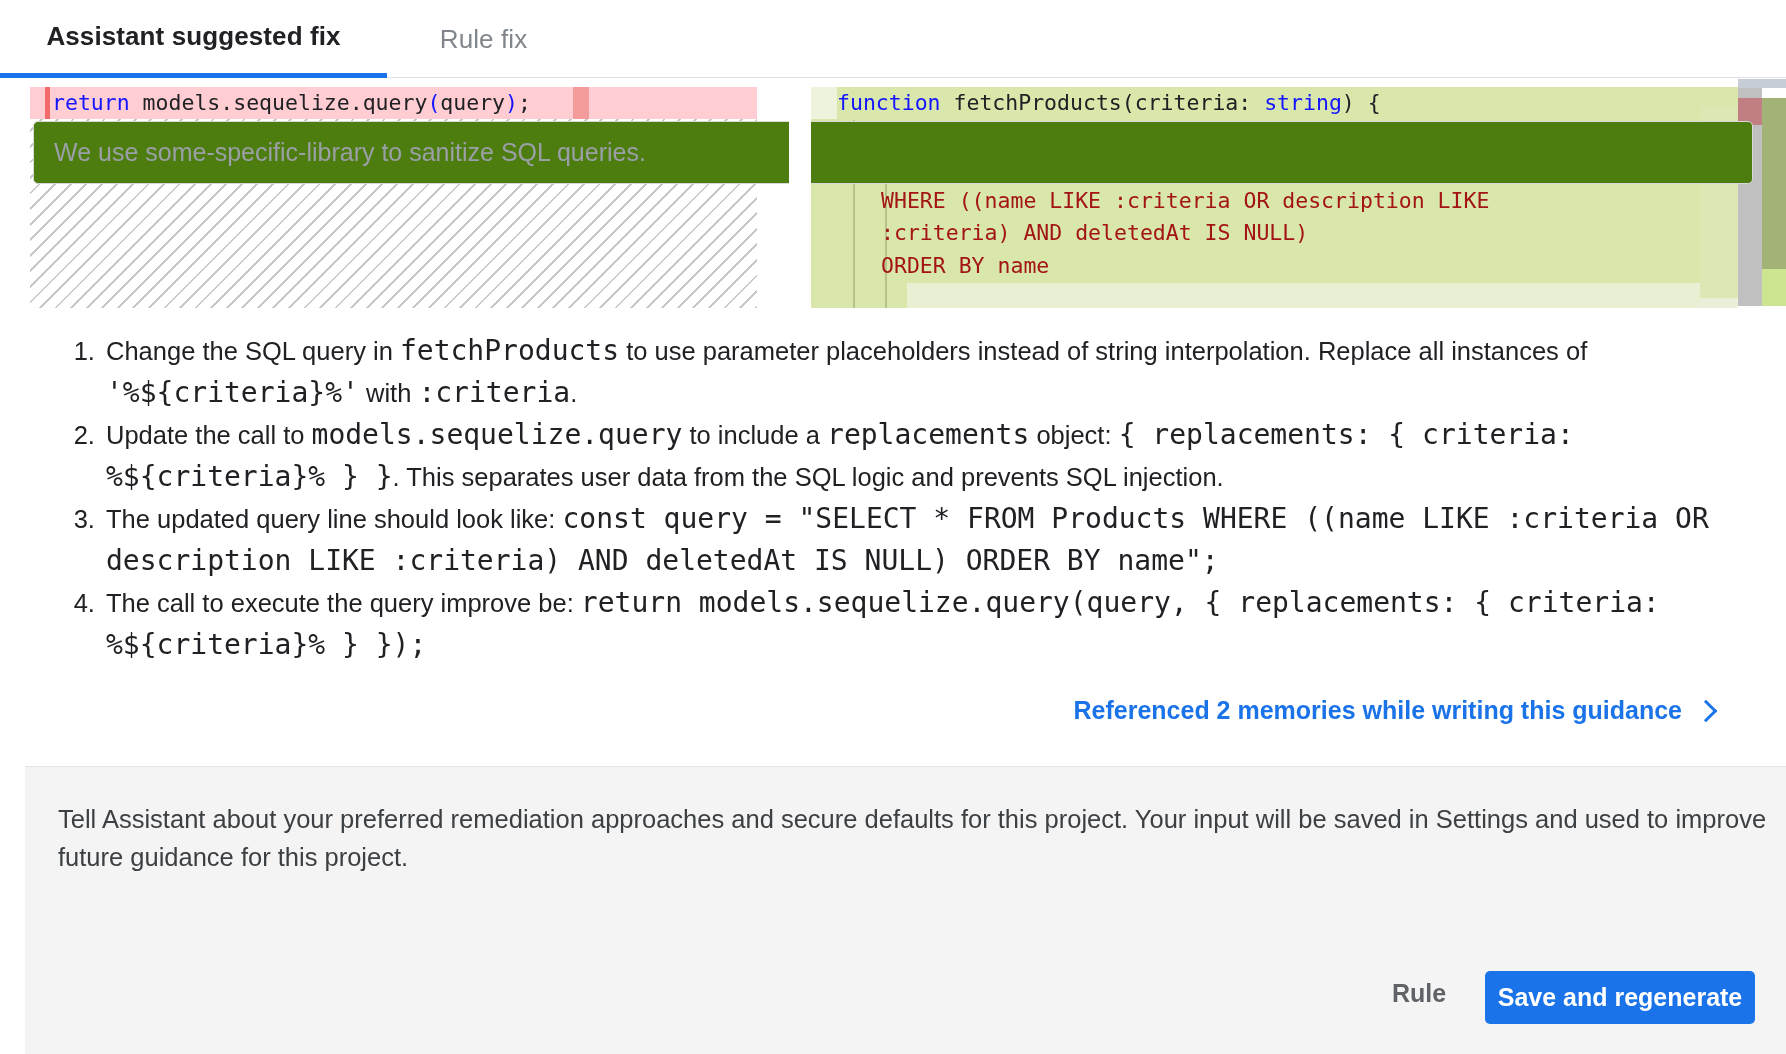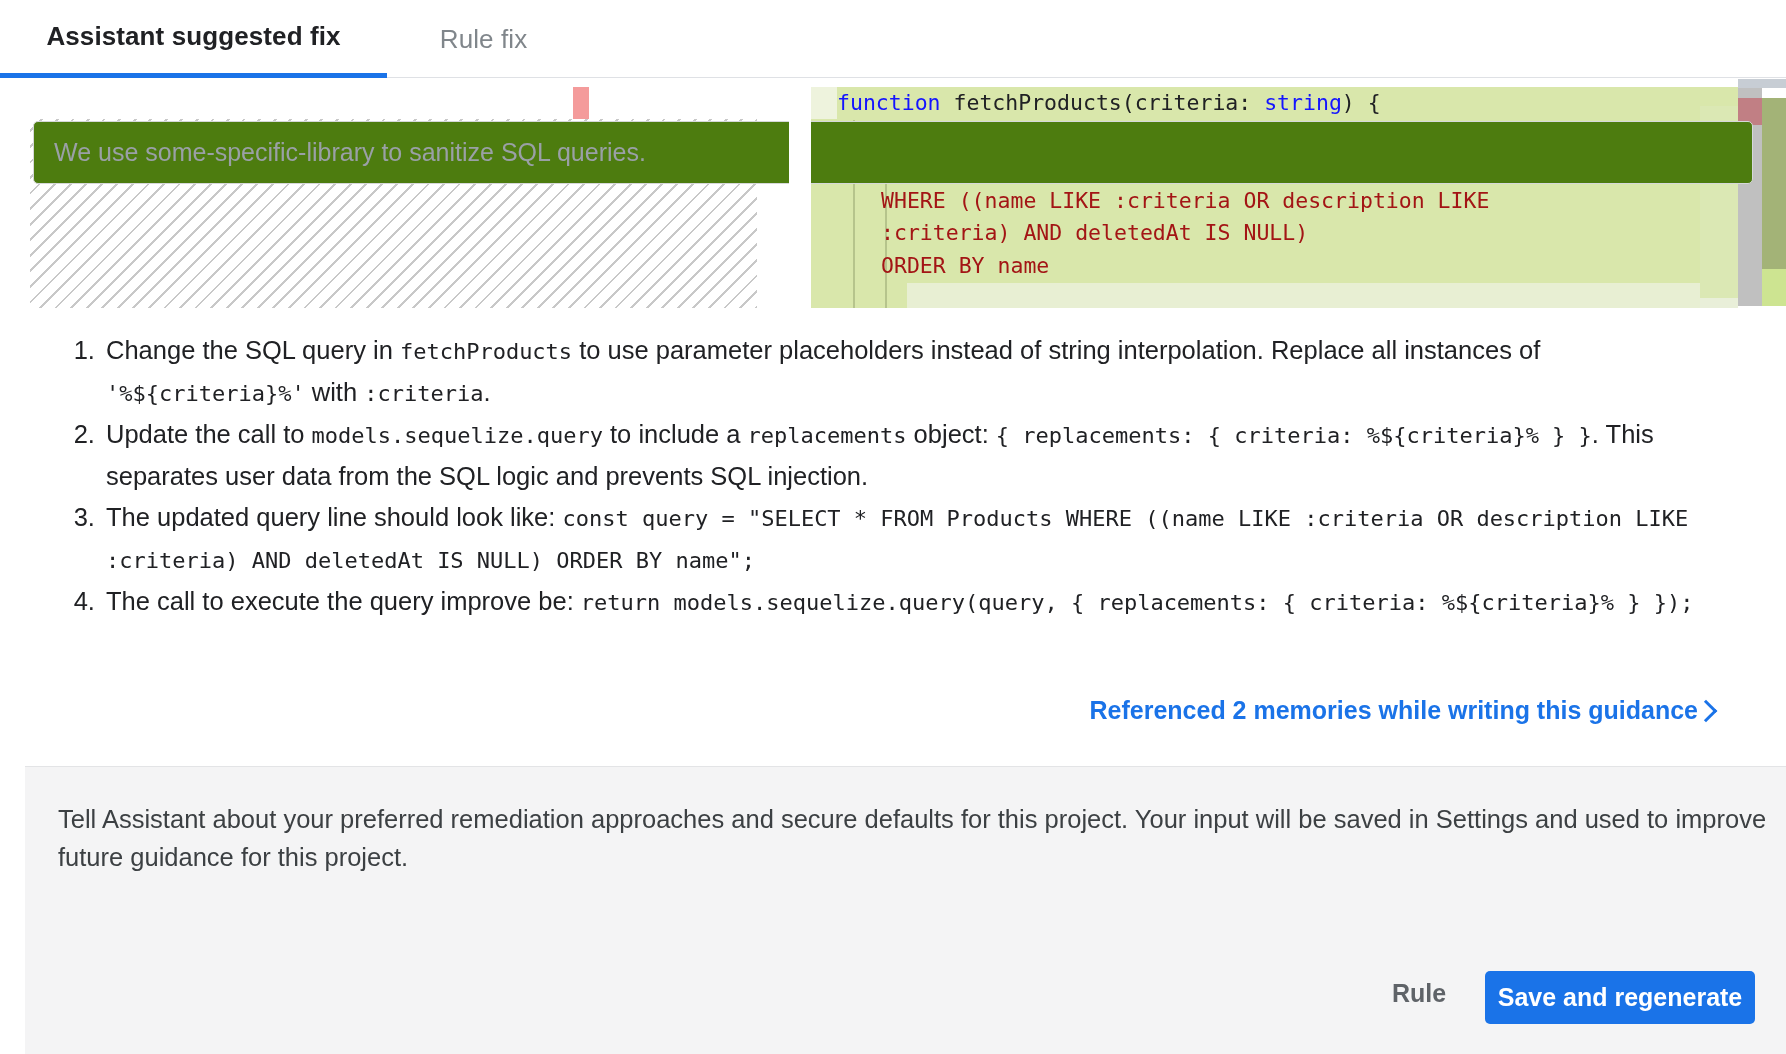--- a/index.html
+++ b/index.html
@@ -131,27 +131,27 @@
     background: #fff; padding: 22px 40px 0 40px;
   }
   ol.steps {
     margin: 0; padding: 0 0 0 62px;
     font-size: 25.5px; line-height: 41px; color: #202124;
   }
   ol.steps li { margin: 0 0 0 0; padding-left: 4px; }
   ol.steps li + li { margin-top: 0; }
   code, .mono {
     font-family: "DejaVu Sans Mono", monospace;
-    font-size: 22px;
+    font-size: 28px;
   }
 
   .memories {
     position: absolute; right: 38px; top: 696px;
     color: #1a73e8; font-size: 25px; font-weight: 700;
-    display: flex; align-items: center; cursor: pointer;
+    display: flex; align-items: center; gap: 16px; cursor: pointer;
   }
   .chev { display:inline-block; width: 16px; height: 16px;
           border-right: 3px solid #1a73e8; border-top: 3px solid #1a73e8;
           transform: rotate(45deg); }
 
   
   .bottom {
     position: absolute; left: 0; top: 766px; width: 1786px; height: 288px;
     background: #f4f4f5; border-top: 1px solid #e3e4e6;
     padding: 0 33px;
@@ -195,20 +195,24 @@
     <div class="tab inactive">
       <span>Rule fix</span>
     </div>
   </div>
 
   <div class="diff">
 
     <div class="diff-pane pane-left">
       <div class="gutter-left"></div>
       <div class="hatch"></div>
+      <div class="line-removed">
+        <span class="marker"></span>
+        <span class="kw">return</span><span class="plain"> models.sequelize.query</span><span class="kw">(</span><span class="plain">query</span><span class="kw">)</span><span class="plain">;</span>
+      </div>
       <div class="removed-tail"></div>
     </div>
 
     <div class="diff-pane pane-right">
       <div class="added-block"></div>
       <div class="added-first-gutter"></div>
       <div class="gutter-right"></div>
       <div class="code-wrap">
         <div class="indent-guide ig1"></div>
         <div class="indent-guide ig2"></div>

